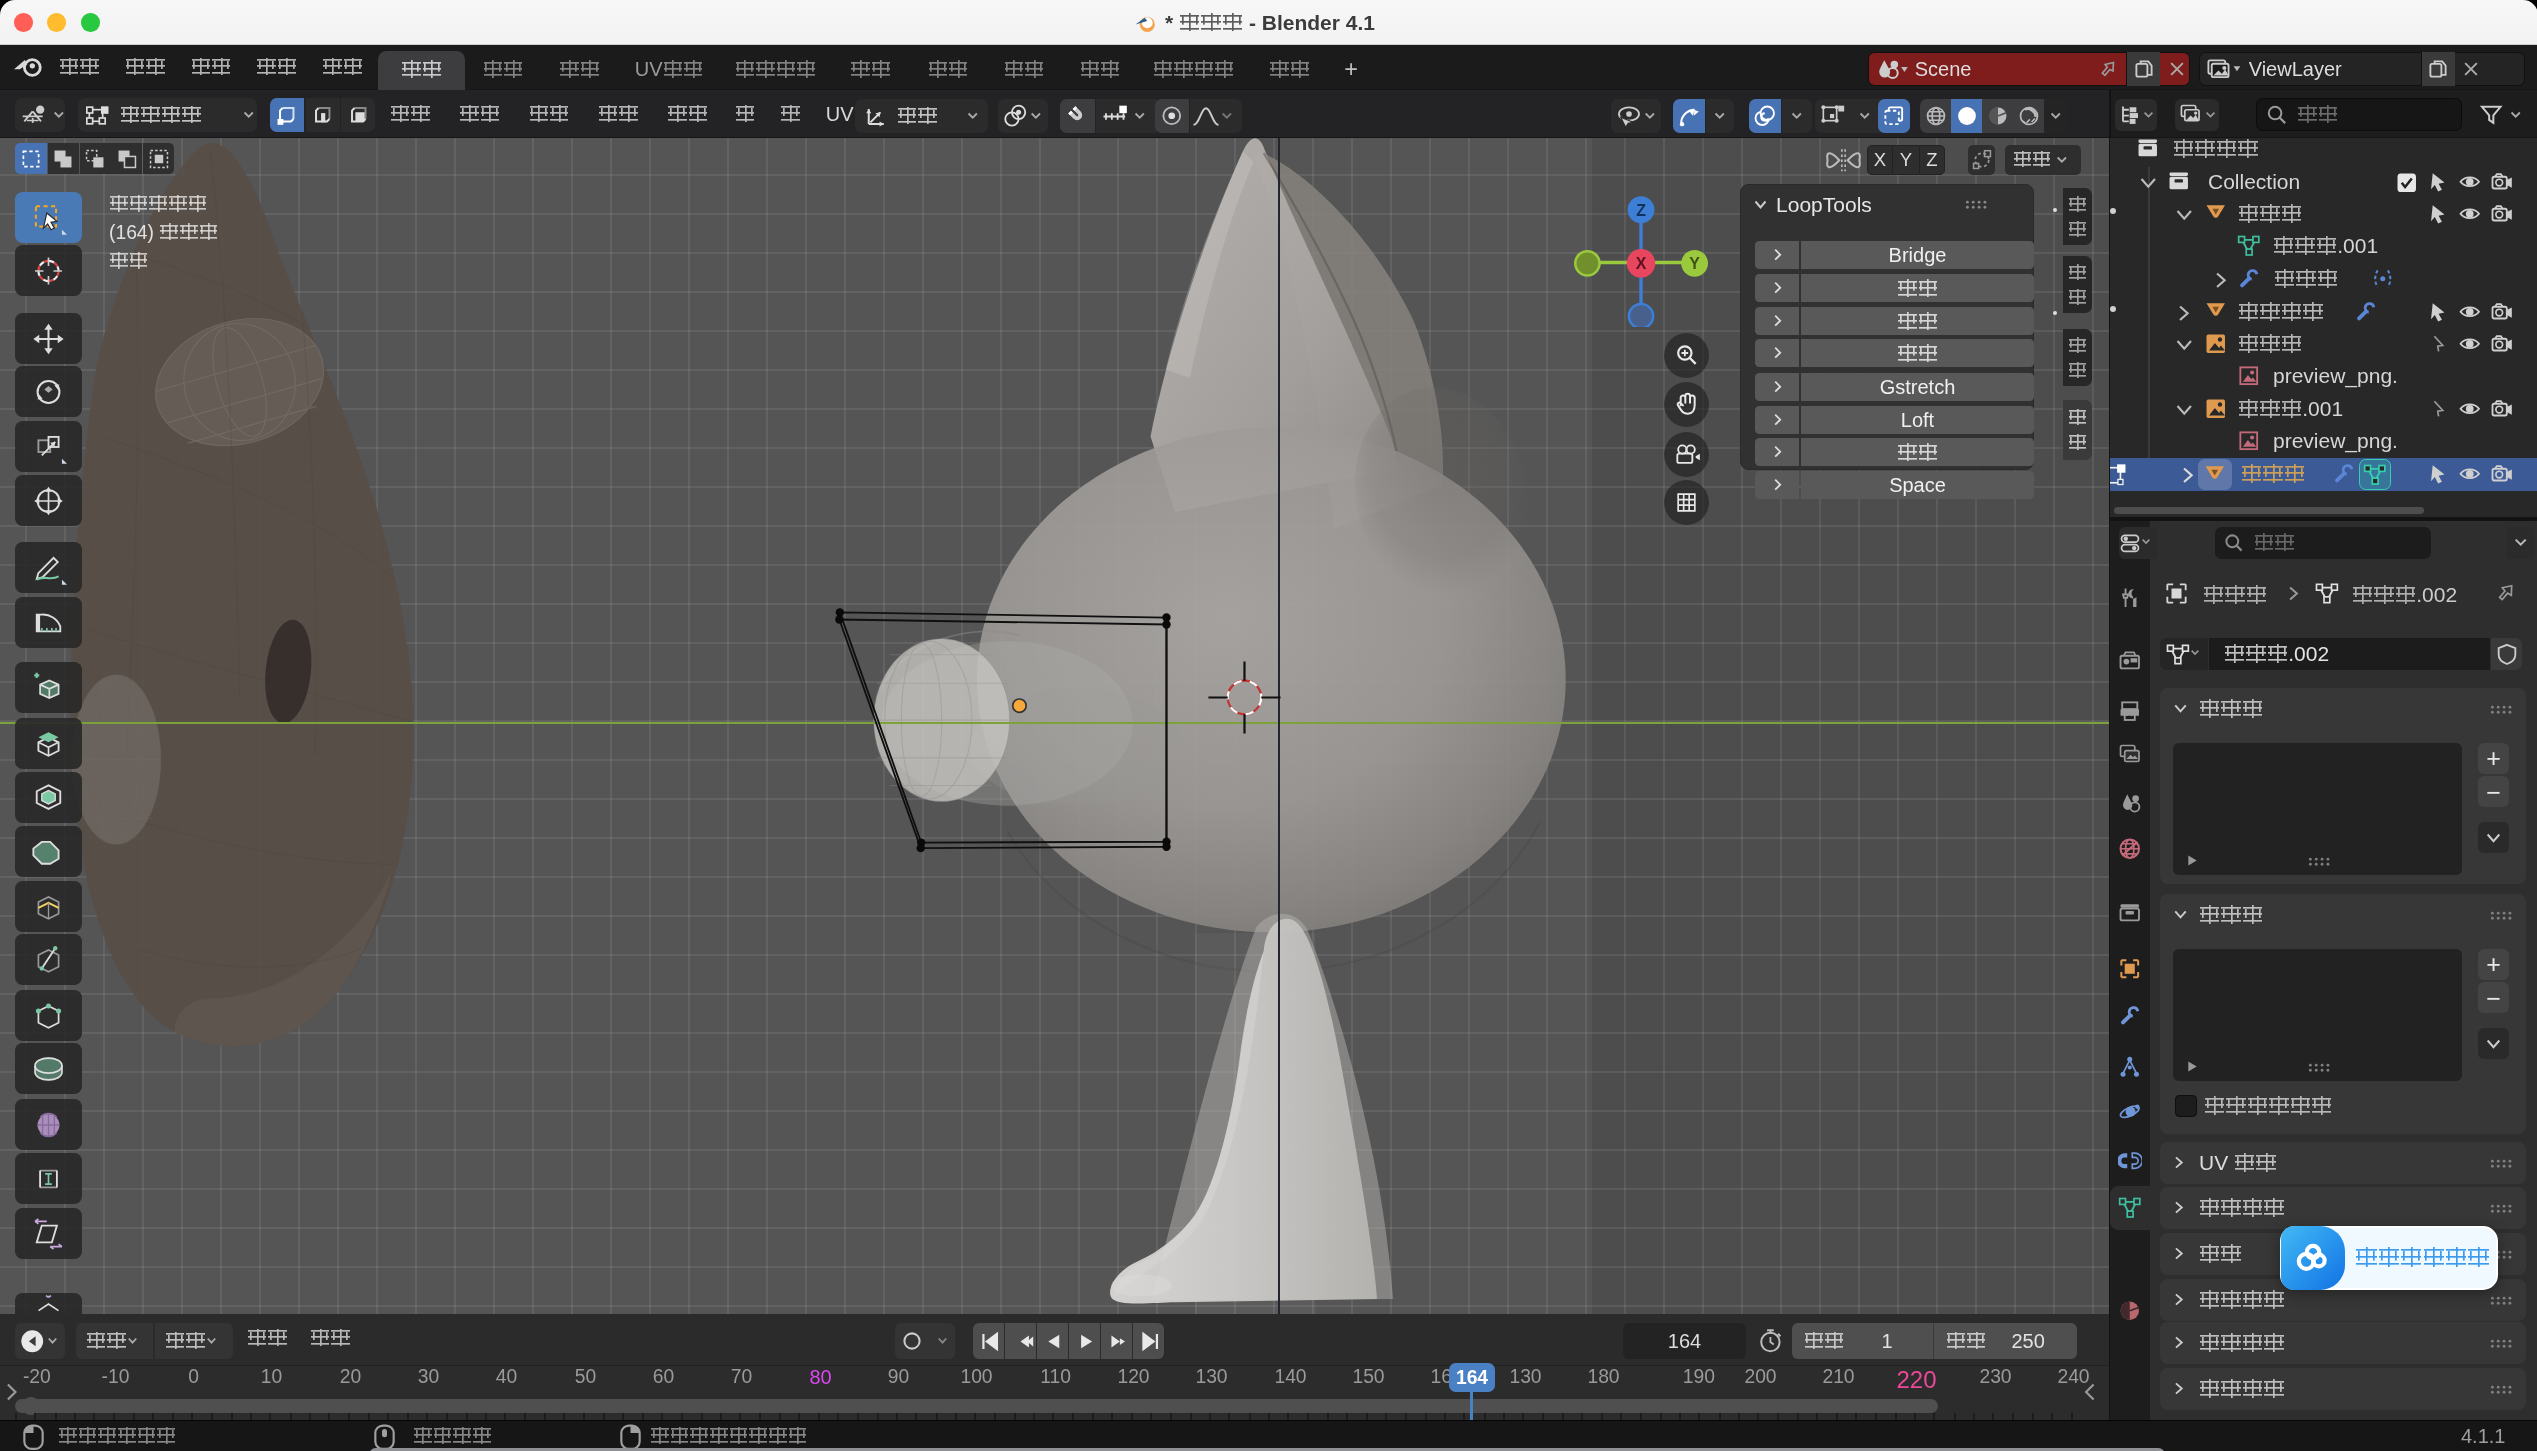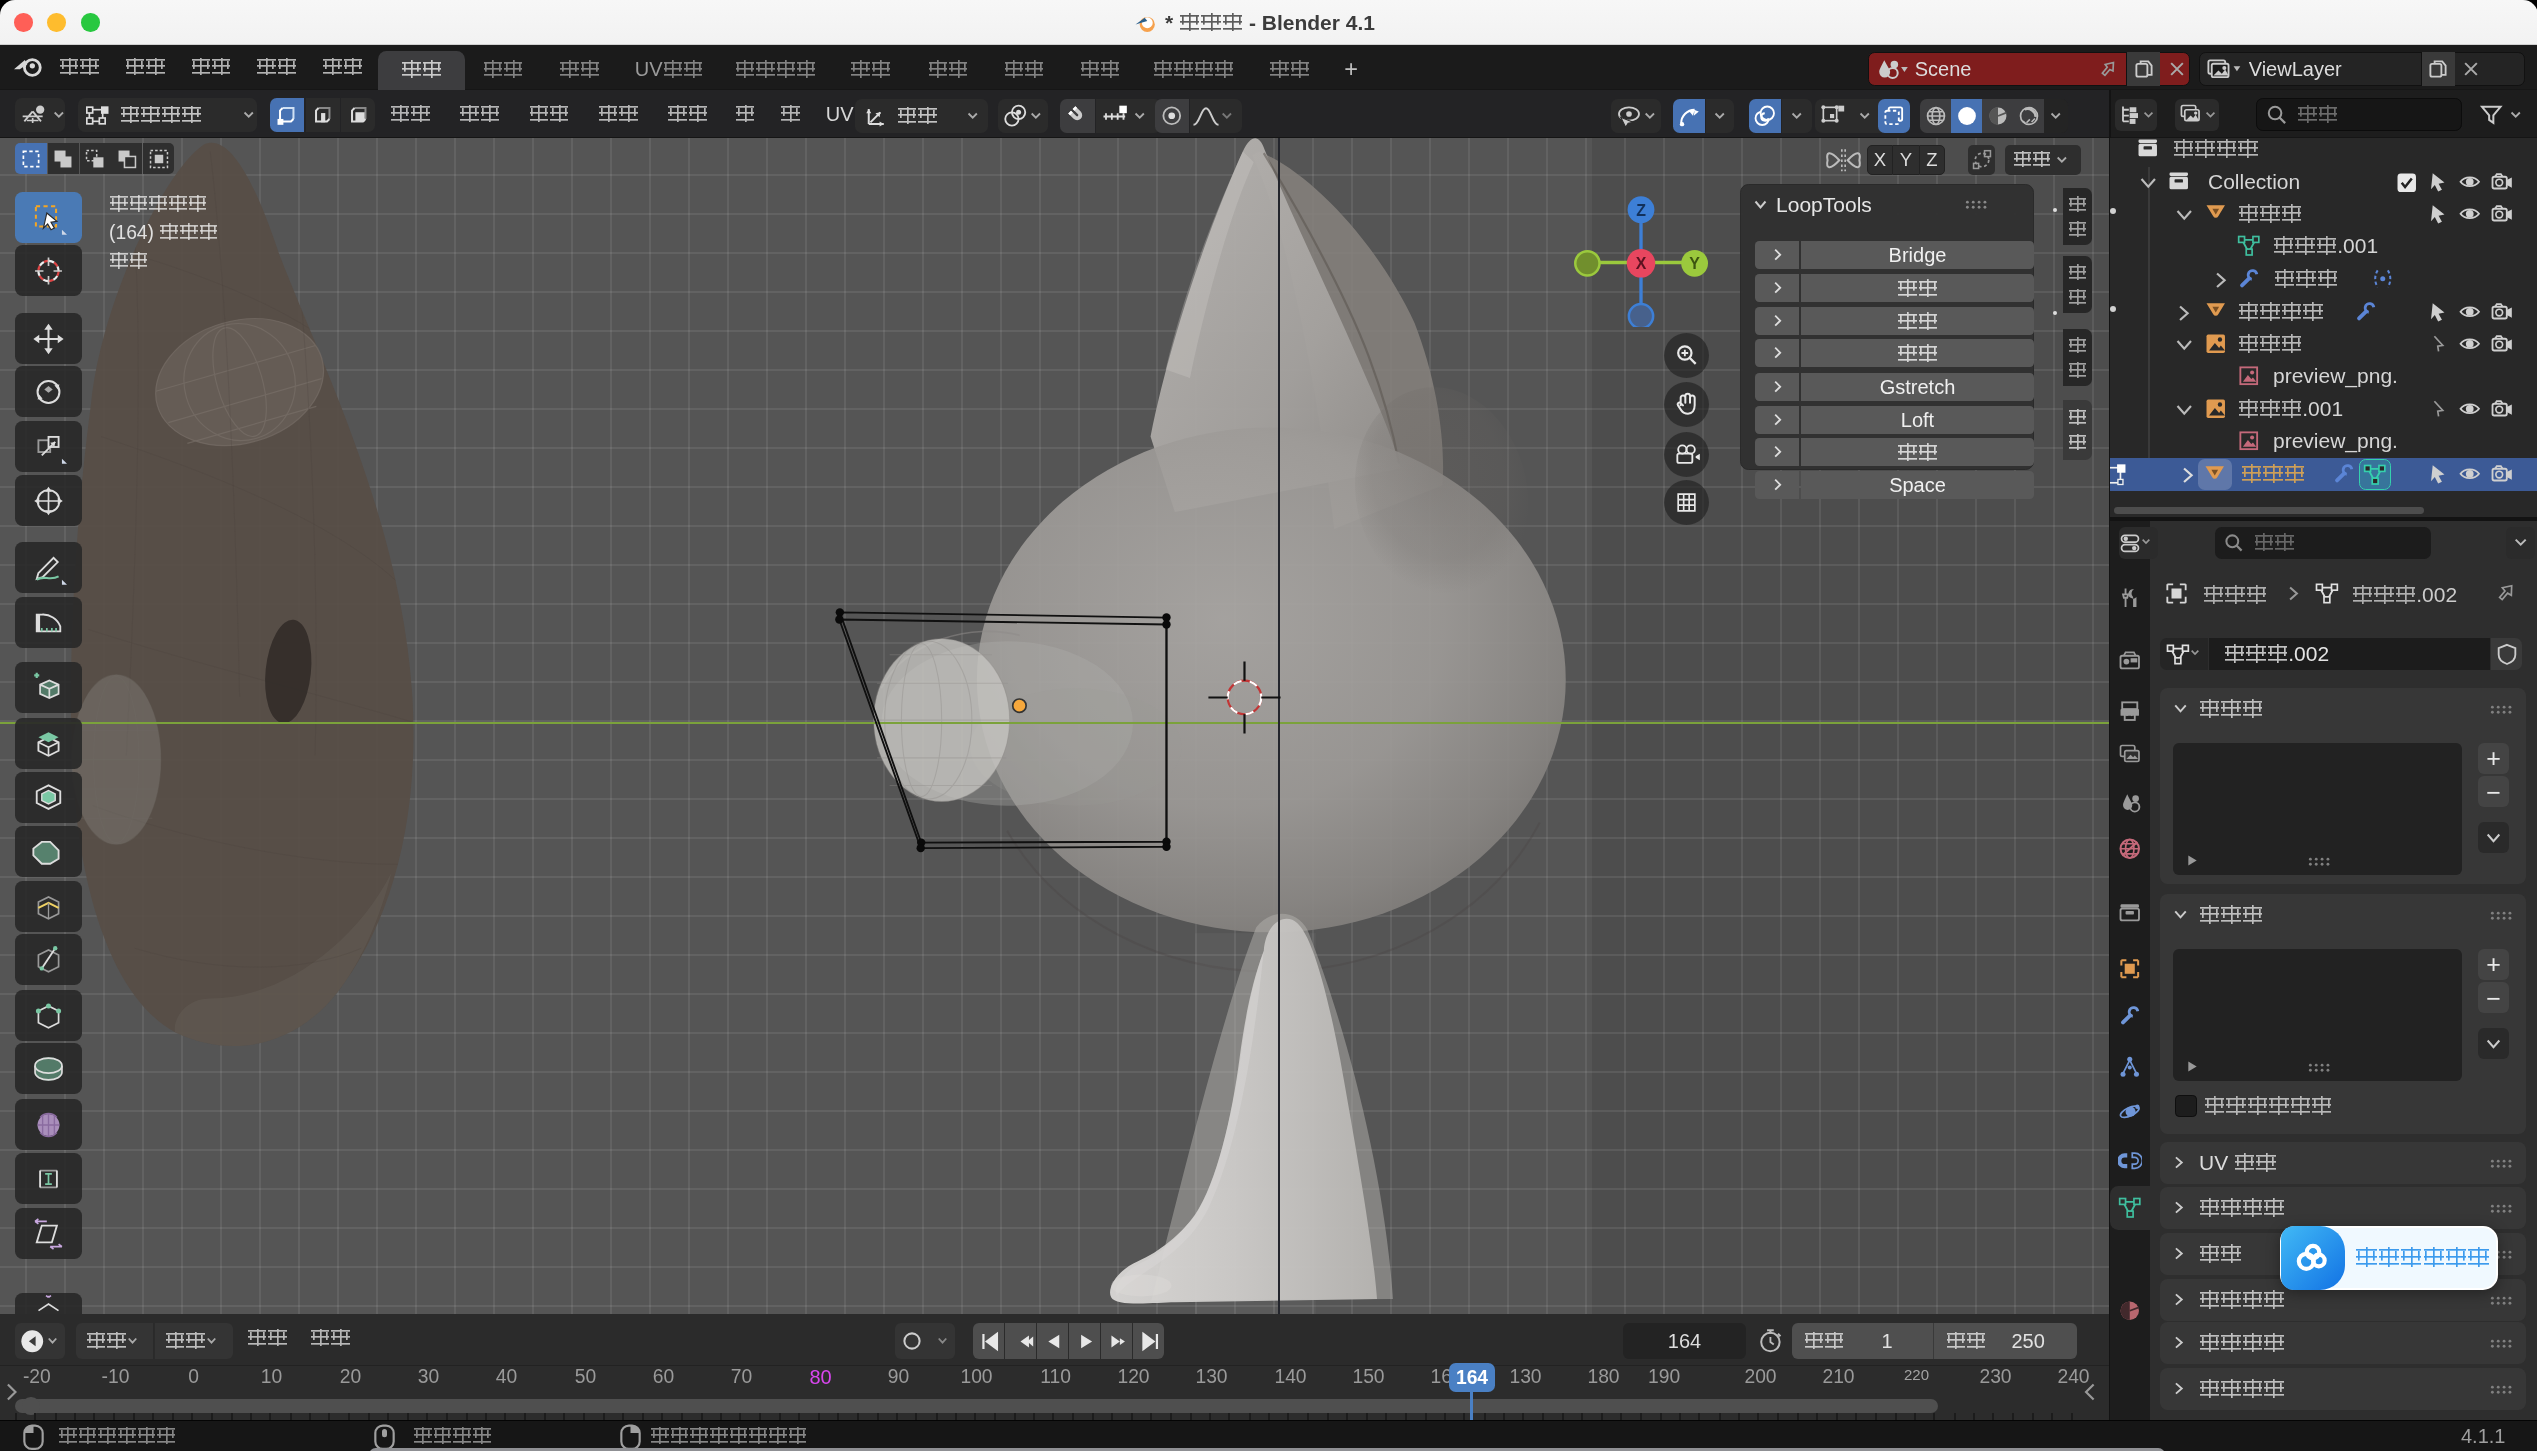--- a/index.html
+++ b/index.html
@@ -1665,24 +1665,24 @@
 <div class="abs" style="left:865px;top:52px;width:67px;text-align:center;font-size:19.3px;color:#9a9a9a">90</div>
 <div class="abs" style="left:943px;top:52px;width:67px;text-align:center;font-size:19.3px;color:#9a9a9a">100</div>
 <div class="abs" style="left:1022px;top:52px;width:67px;text-align:center;font-size:19.3px;color:#9a9a9a">110</div>
 <div class="abs" style="left:1100px;top:52px;width:67px;text-align:center;font-size:19.3px;color:#9a9a9a">120</div>
 <div class="abs" style="left:1178px;top:52px;width:67px;text-align:center;font-size:19.3px;color:#9a9a9a">130</div>
 <div class="abs" style="left:1257px;top:52px;width:67px;text-align:center;font-size:19.3px;color:#9a9a9a">140</div>
 <div class="abs" style="left:1335px;top:52px;width:67px;text-align:center;font-size:19.3px;color:#9a9a9a">150</div>
 <div class="abs" style="left:1413px;top:52px;width:67px;text-align:center;font-size:19.3px;color:#9a9a9a">160</div>
 <div class="abs" style="left:1492px;top:52px;width:67px;text-align:center;font-size:19.3px;color:#9a9a9a">130</div>
 <div class="abs" style="left:1570px;top:52px;width:67px;text-align:center;font-size:19.3px;color:#9a9a9a">180</div>
-<div class="abs" style="left:1648px;top:52px;width:67px;text-align:left;font-size:19.3px;color:#9a9a9a">190</div>
+<div class="abs" style="left:1648px;top:52px;width:67px;text-align:right;font-size:19.3px;color:#9a9a9a">190</div>
 <div class="abs" style="left:1727px;top:52px;width:67px;text-align:center;font-size:19.3px;color:#9a9a9a">200</div>
 <div class="abs" style="left:1805px;top:52px;width:67px;text-align:center;font-size:19.3px;color:#9a9a9a">210</div>
-<div class="abs" style="left:1883px;top:52px;width:67px;text-align:center;font-size:15px;color:#a3a3a3">220</div>
+<div class="abs" style="left:1883px;top:52px;width:67px;text-align:center;font-size:24px;color:#ec4899">220</div>
 <div class="abs" style="left:1962px;top:52px;width:67px;text-align:center;font-size:19.3px;color:#9a9a9a">230</div>
 <div class="abs" style="left:2040px;top:52px;width:67px;text-align:center;font-size:19.3px;color:#9a9a9a">240</div>
 <div class="abs" style="left:15px;top:85px;width:1923px;height:14.3px;border-radius:7.6px;background:#4f4f4f"></div>
 <div class="abs" style="left:22px;top:83px;width:17.6px;height:17.6px;border-radius:50%;background:#4f4f4f"></div>
 <div class="abs" style="left:15px;top:99px;width:1.7px;height:6.7px;background:#1c1c1c"></div>
       <div class="abs" style="left:34px;top:99px;width:1.7px;height:6.7px;background:#1c1c1c"></div>
       <div class="abs" style="left:55px;top:99px;width:1.7px;height:6.7px;background:#1c1c1c"></div>
       <div class="abs" style="left:74px;top:99px;width:1.7px;height:6.7px;background:#1c1c1c"></div>
       <div class="abs" style="left:93px;top:99px;width:1.7px;height:6.7px;background:#1c1c1c"></div>
       <div class="abs" style="left:113px;top:99px;width:1.7px;height:6.7px;background:#1c1c1c"></div>

